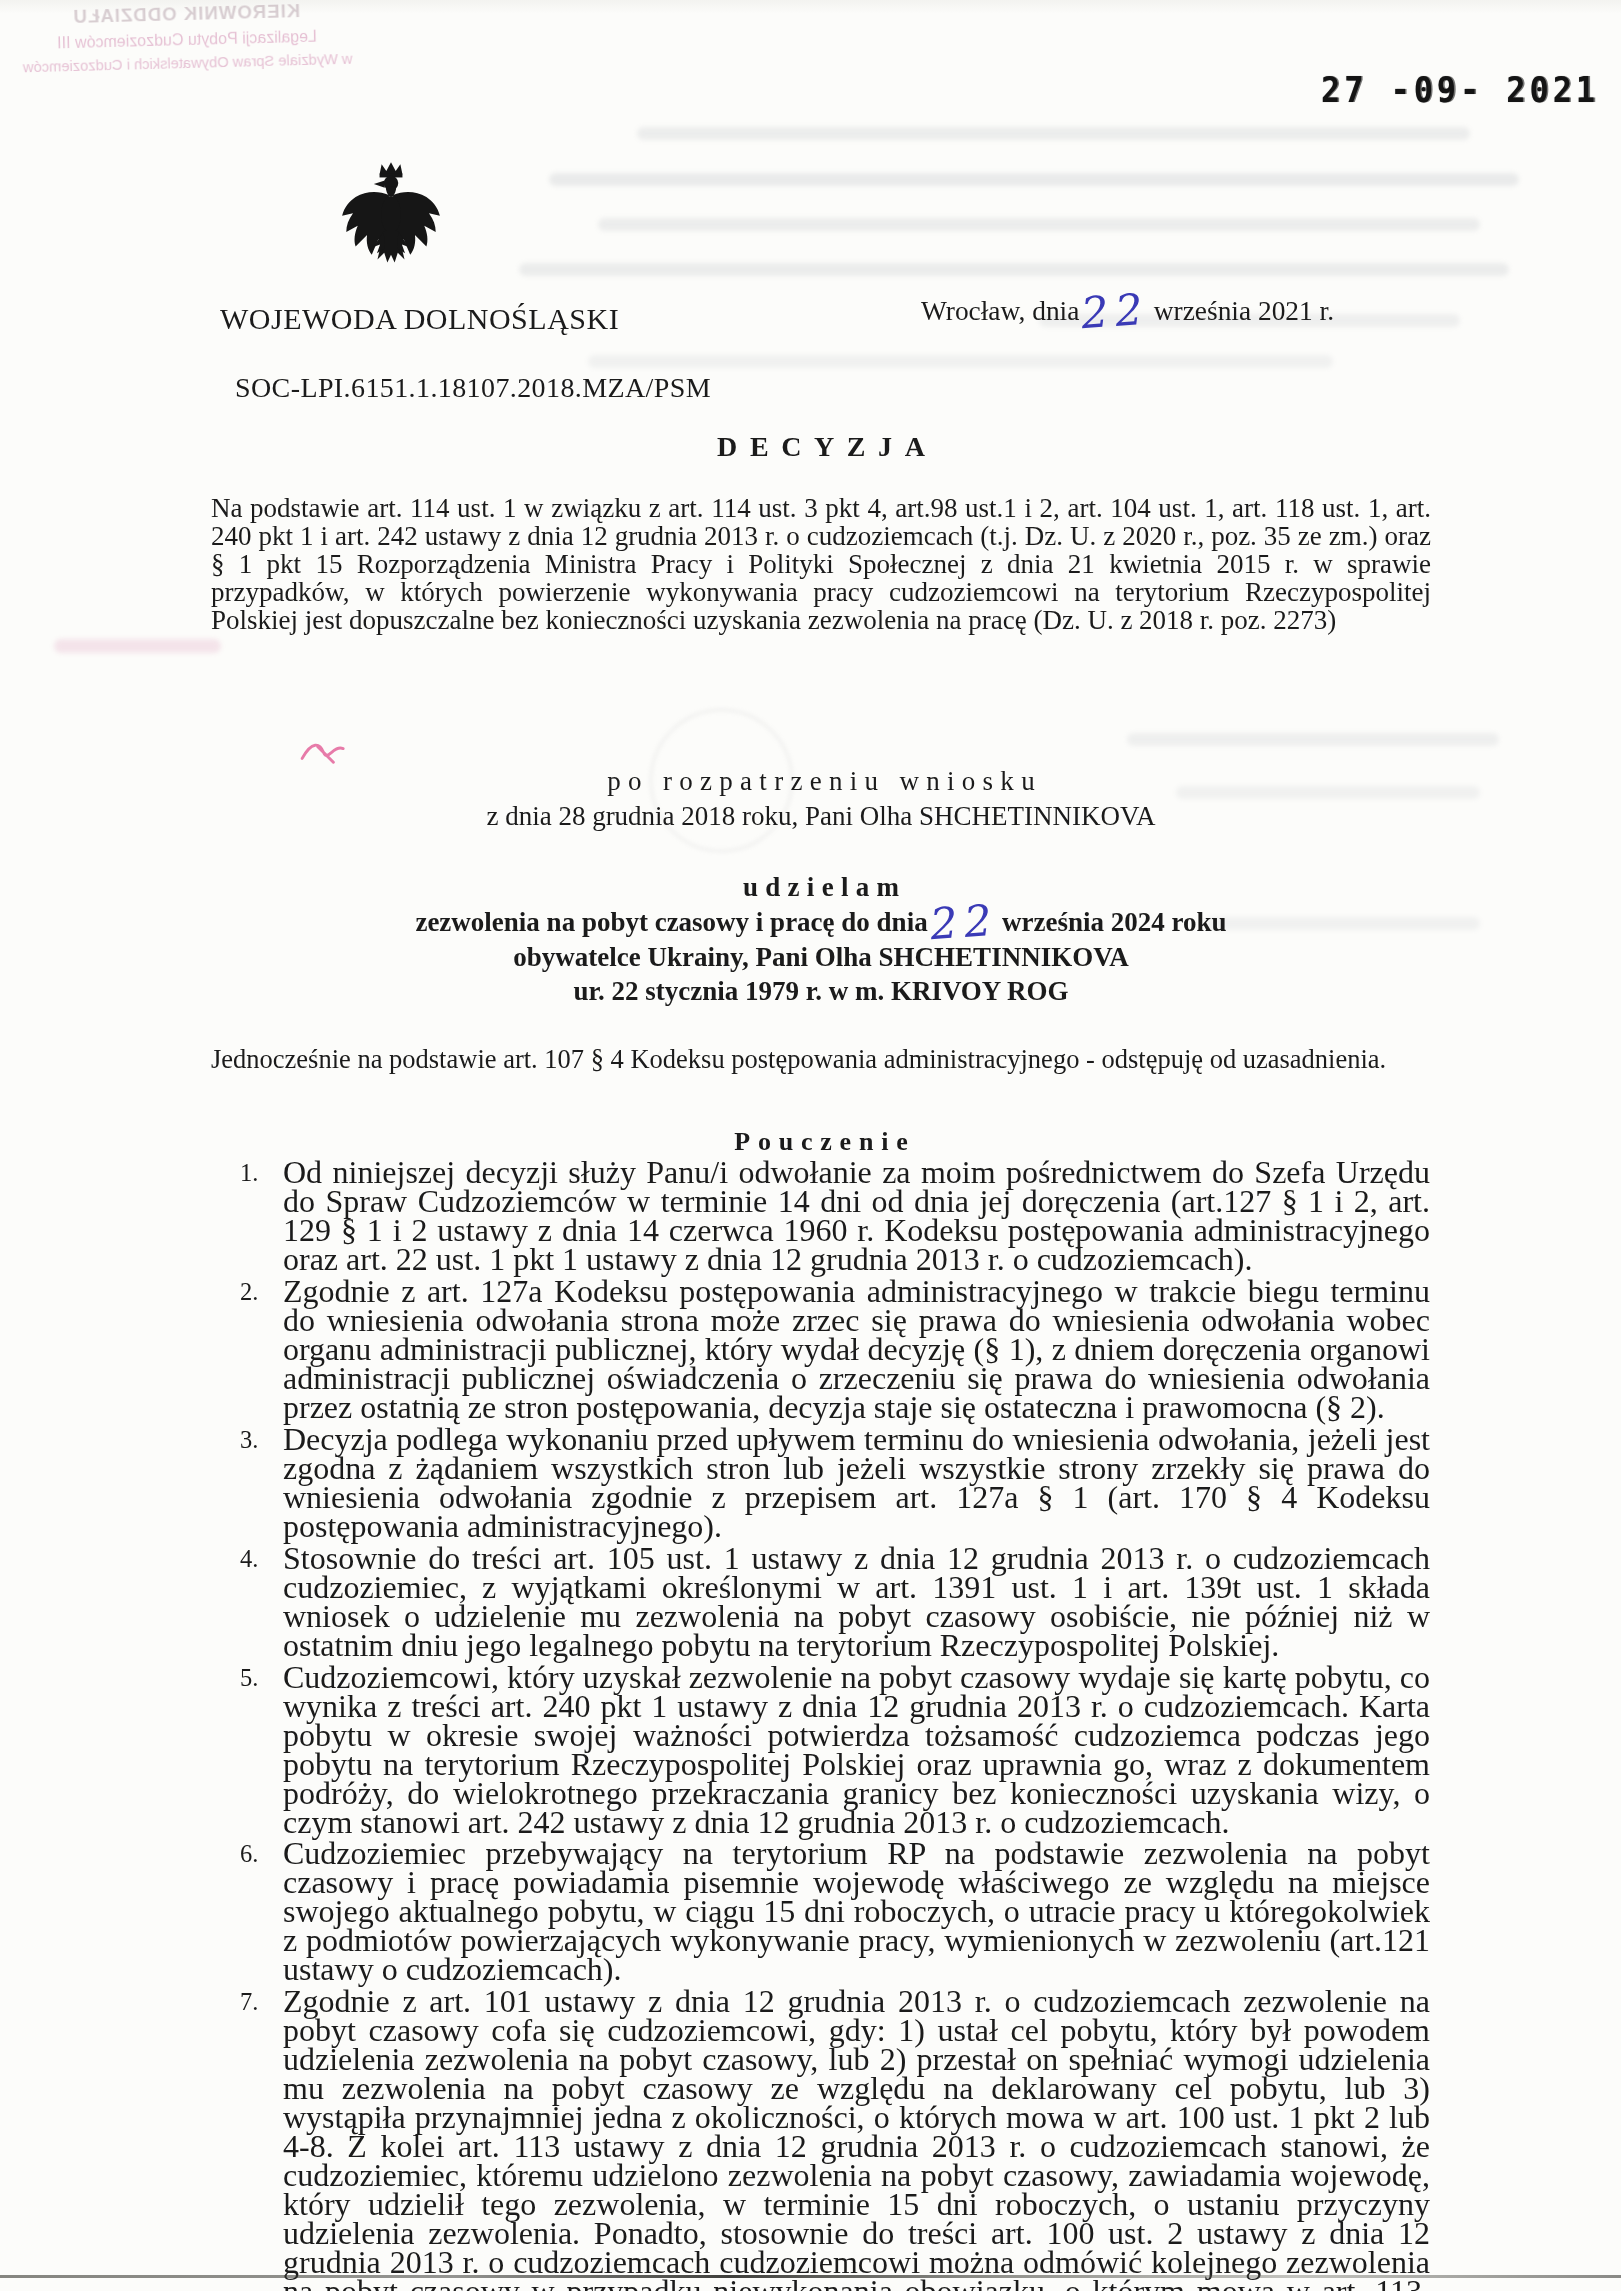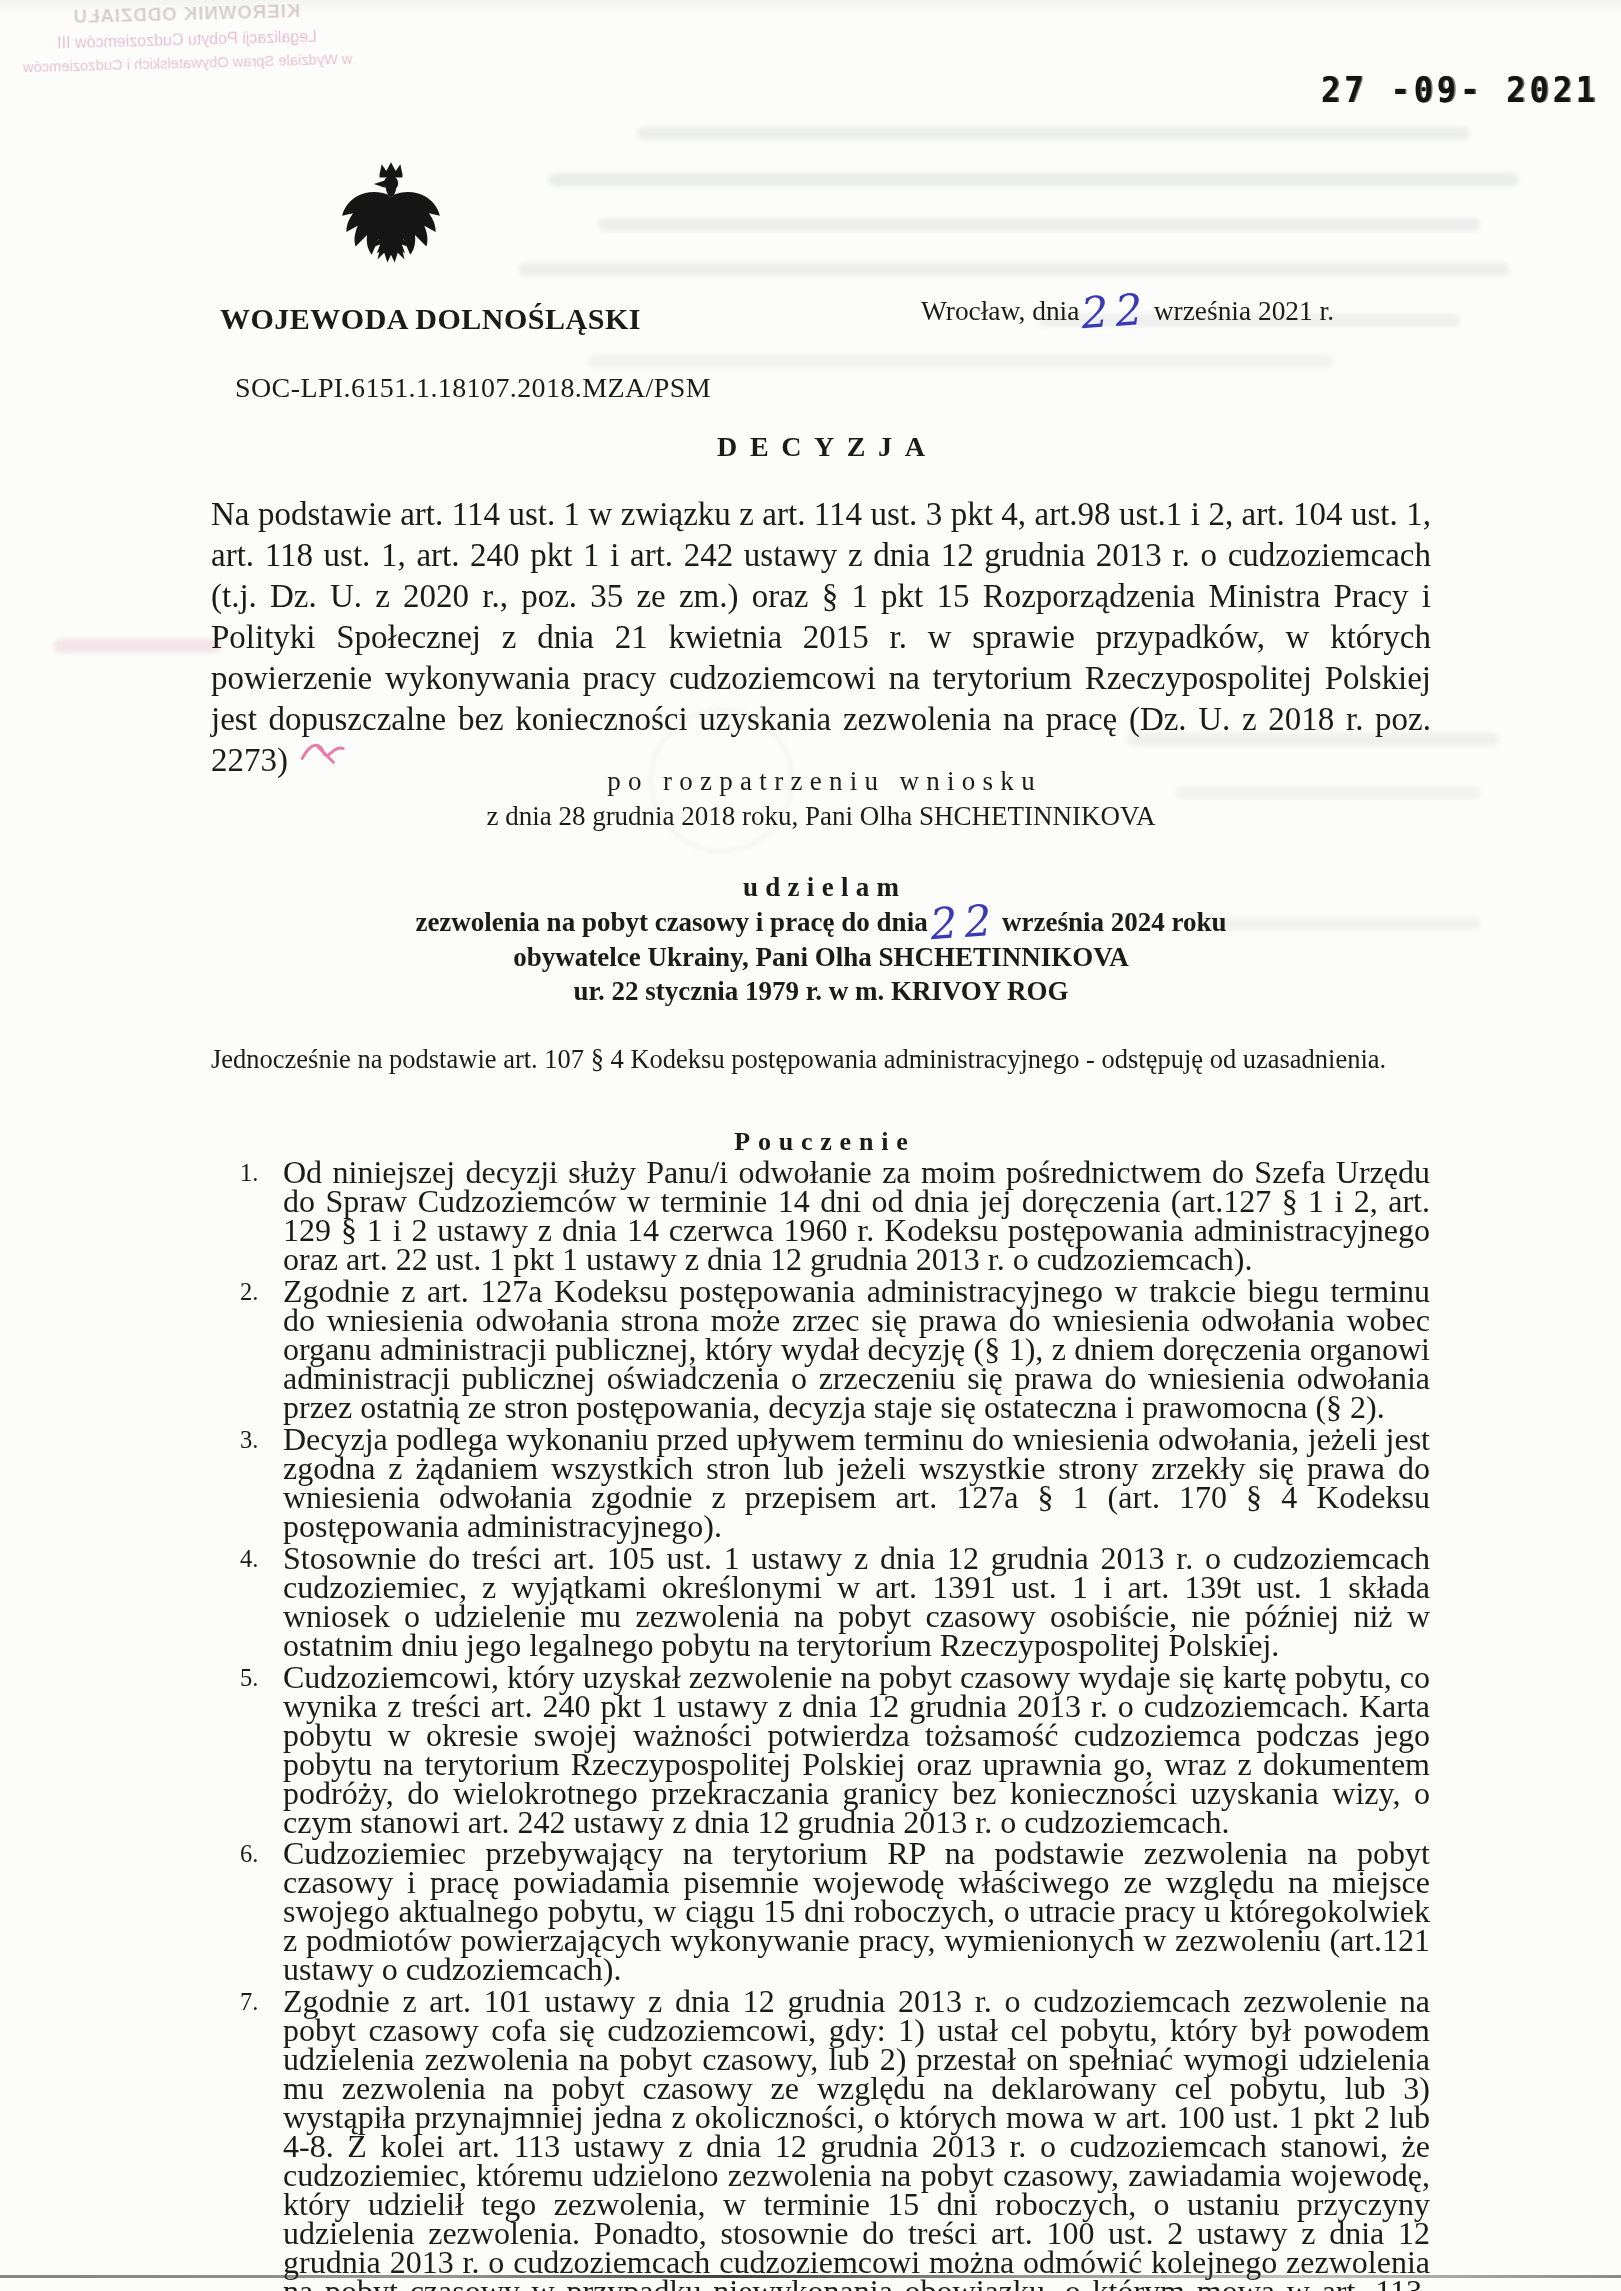--- a/index.html
+++ b/index.html
@@ -19,37 +19,37 @@
     left:1321px; top:71px;
     font-family:"DejaVu Sans Mono", monospace;
     font-weight:700; font-size:32px; letter-spacing:3.9px; color:#141414;
     text-shadow:1.6px 0 0 rgba(10,10,10,.55), 0 0 1px rgba(0,0,0,.35);
     transform:scaleY(1.12);
   }
 
   
   .emblem { left:339px; top:155px; width:104px; height:131px; }
   .authority {
-    left:220px; top:302px; font-size:30px; font-weight:700; letter-spacing:0.5px;
+    left:220px; top:302px; font-size:30px; font-weight:400; letter-spacing:0.5px;
     white-space:nowrap;
   }
   .place-date { left:921px; top:296px; font-size:27.4px; white-space:nowrap; }
   .hand {
     display:inline-block; font-style:italic; font-weight:400;
     color:#3a3ab6; font-size:43px; line-height:0;
     letter-spacing:6.9px; transform:rotate(-4deg);
     font-family:"DejaVu Serif", serif;
     vertical-align:-5.9px; margin:0 3.9px 0 2px;
   }
   .case-number { left:235px; top:372px; font-size:28px; letter-spacing:0.4px; white-space:nowrap; }
 
   
   .content { left:211px; width:1220px; }
   .title-line { top:431px; text-align:center; font-size:28px; font-weight:700; letter-spacing:.45em; text-indent:.45em; }
-  .legal-basis { top:494px; font-size:33px; line-height:41px; text-align:justify; }
+  .legal-basis { top:494px; font-size:27px; line-height:28px; text-align:justify; }
 
   .center-line { text-align:center; font-size:27px; }
   .spread { letter-spacing:.27em; text-indent:.27em; }
   .bold { font-weight:700; }
 
   .waiver { top:1044px; font-size:26.5px; }
 
   .instruction-heading { top:1127px; text-align:center; font-size:26px; font-weight:700; letter-spacing:.3em; text-indent:.3em; }
 
   ol.instruction-list {

